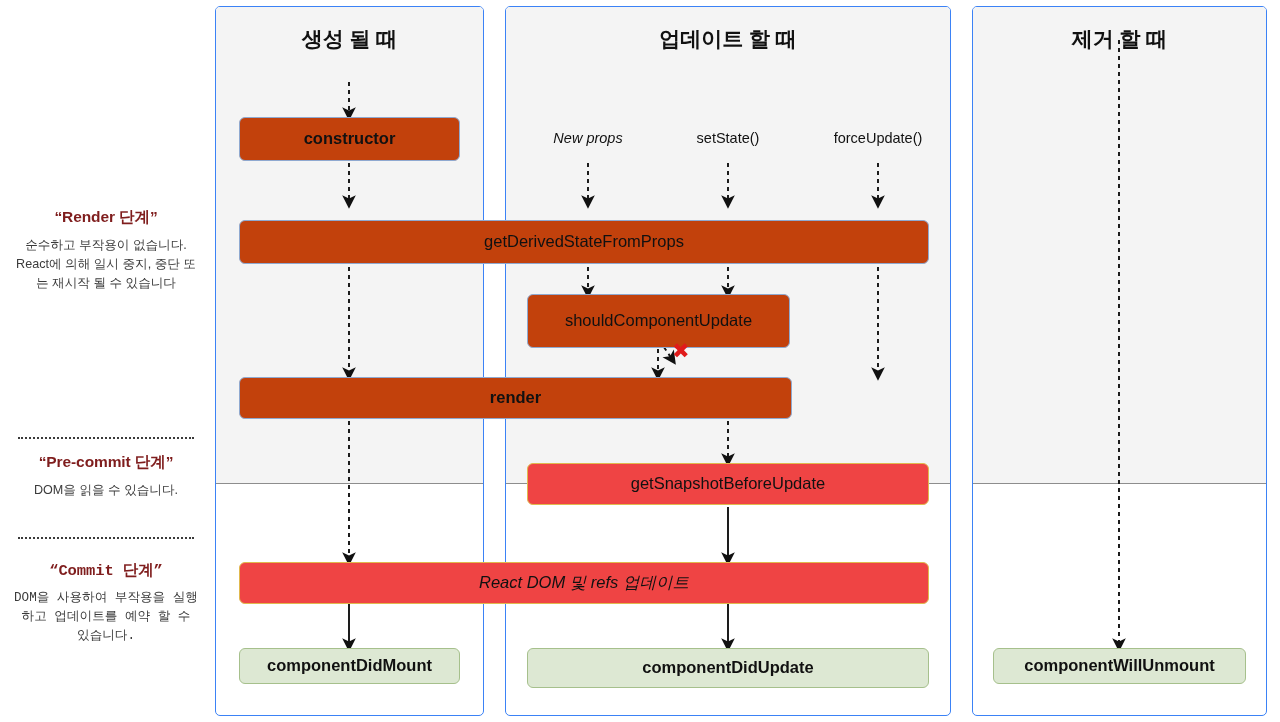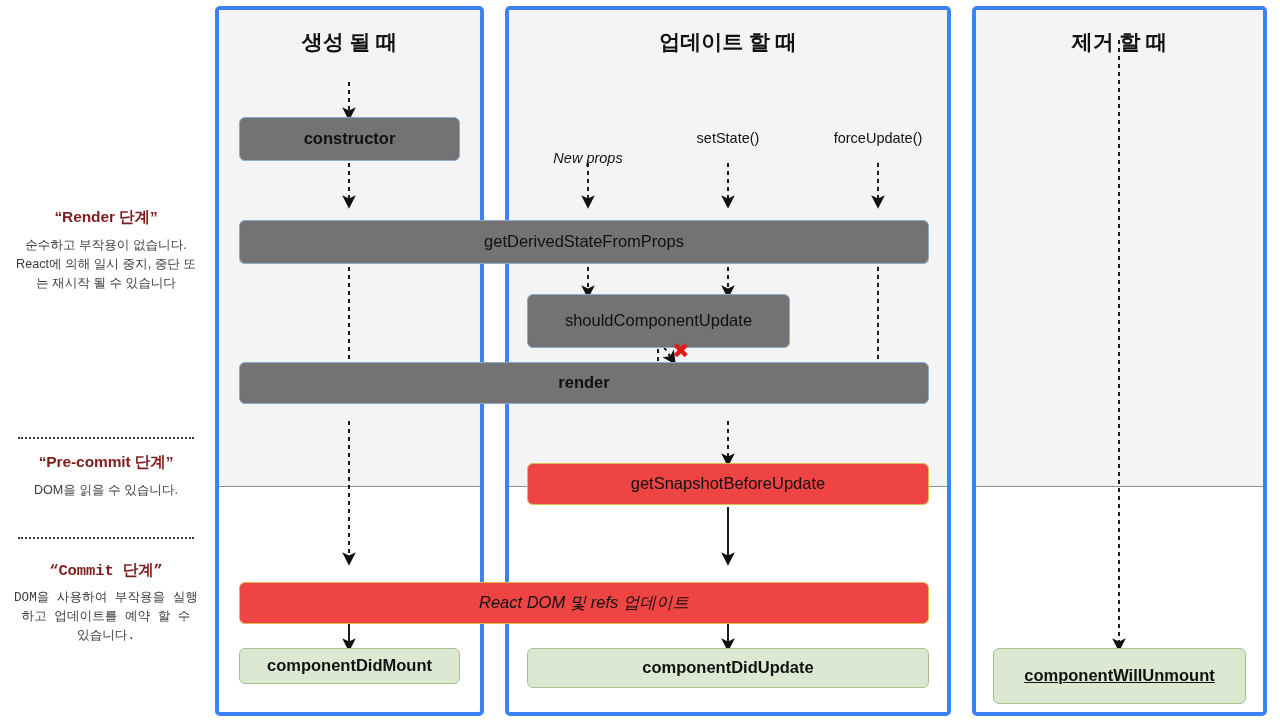--- a/index.html
+++ b/index.html
@@ -24,21 +24,21 @@
     margin-top:8px;
   }
   .dotted-sep{
     position:absolute;left:18px;width:176px;height:0;
     border-top:2.5px dotted #3a3a3a;
   }
 
   
   .panel{
     position:absolute;top:6px;height:710px;
-    border:4px solid #3b82f6;border-radius:5px;
+    border:1px solid #3b82f6;border-radius:5px;
     background:#ffffff;
     box-sizing:border-box;
     overflow:hidden;
   }
   .panel-gray{
     position:absolute;left:0;right:0;top:0;
     background:#f4f4f4;
     border-bottom:1px solid #8d8d8d;
     box-sizing:border-box;
   }
@@ -59,25 +59,25 @@
   .node{
     position:absolute;
     box-sizing:border-box;
     border-radius:6px;
     display:flex;align-items:center;justify-content:center;
     text-align:center;
     font-size:16.5px;
     color:#111;
     line-height:1.2;
   }
-  .blue{background:#737373;border:1px solid #8fa9d0;}
+  .blue{background:#c2410c;border:1px solid #8fa9d0;}
   .orange{background:#ef4444;border:1px solid #e0b94d;}
   .green{background:#dde8d3;border:1px solid #a6c08c;}
   .bold{font-weight:bold;}
-  .ital{font-style:italic;margin-top:20px;}
+  .ital{font-style:italic;}
 
   
   .trigger{
     position:absolute;
     font-size:14.5px;color:#111;
     text-align:center;
     white-space:nowrap;
   }
 
   
@@ -171,39 +171,39 @@
   </div>
 
   <div class="node blue" style="left:239px;top:220px;width:690px;height:44px;">
     <span>getDerivedStateFromProps</span>
   </div>
 
   <div class="node blue" style="left:527px;top:294px;width:263px;height:54px;">
     <span>shouldComponentUpdate</span>
   </div>
 
-  <div class="node blue bold" style="left:239px;top:362px;width:690px;height:42px;">
+  <div class="node blue bold" style="left:239px;top:377px;width:553px;height:42px;">
     <span>render</span>
   </div>
 
   <div class="node orange" style="left:527px;top:463px;width:402px;height:42px;">
     <span>getSnapshotBeforeUpdate</span>
   </div>
 
   <div class="node orange ital" style="left:239px;top:562px;width:690px;height:42px;">
     <span>React DOM 및 refs 업데이트</span>
   </div>
 
   <div class="node green bold" style="left:239px;top:648px;width:221px;height:36px;">
     <span>componentDidMount</span>
   </div>
 
   <div class="node green bold" style="left:527px;top:648px;width:402px;height:40px;">
     <span>componentDidUpdate</span>
   </div>
 
-  <div class="node green bold" style="left:993px;top:648px;width:253px;height:56px;text-decoration:underline;">
+  <div class="node green bold" style="left:993px;top:648px;width:253px;height:36px;">
     <span>componentWillUnmount</span>
   </div>
 
   <div style="position:absolute;left:672px;top:340px;font-size:21px;font-weight:bold;color:#e01b1b;line-height:1;">✖</div>
 
 </div>
 
 </body></html>

